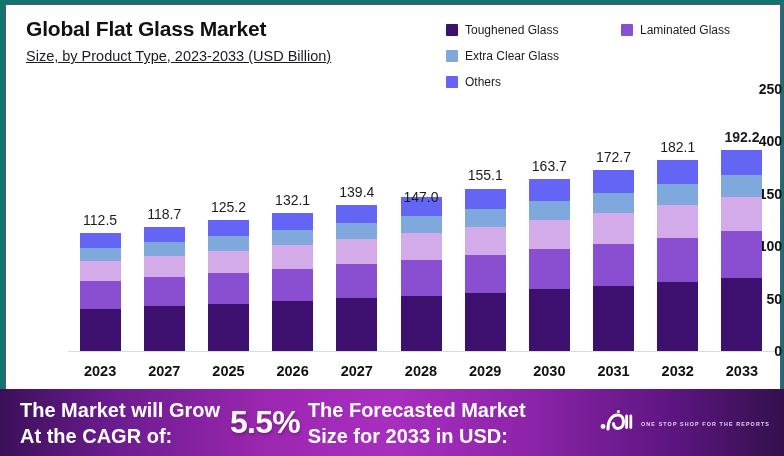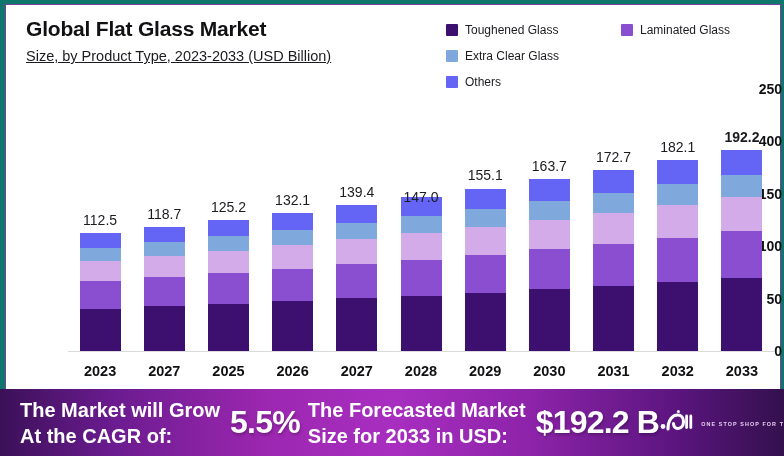--- a/index.html
+++ b/index.html
@@ -367,21 +367,20 @@
     <div class="banner-inner">
       <div>
         <div class="banner-text2">The Market will Grow</div>
         <div class="banner-text2">At the CAGR of:</div>
       </div>
       <div class="banner-big sp-l sp-r">5.5%</div>
       <div>
         <div class="banner-text2">The Forecasted Market</div>
         <div class="banner-text2">Size for 2033 in USD:</div>
       </div>
-      <div class="banner-big sp-l">$192.2 B</div>
 
       <div class="logo">
         <span class="logo-mark">
           <svg width="34" height="26" viewBox="0 0 34 26" aria-hidden="true">
             <circle cx="4" cy="18.5" r="2.4" fill="#ffffff"></circle>
             <path d="M9 21 C9 12, 13.5 7, 18.5 7 C22.5 7, 24.5 10, 24.5 13.5 C24.5 17, 22.5 20.5, 19 20.5 C16 20.5, 14.5 18, 14.5 15.5" fill="none" stroke="#ffffff" stroke-width="3.1" stroke-linecap="round"></path>
             <rect x="26.2" y="6.5" width="2.8" height="14.5" rx="1.4" fill="#ffffff"></rect>
             <rect x="30.4" y="6.5" width="2.8" height="14.5" rx="1.4" fill="#ffffff"></rect>
             <circle cx="19.4" cy="3.6" r="1.5" fill="#ffffff"></circle>
           </svg>

